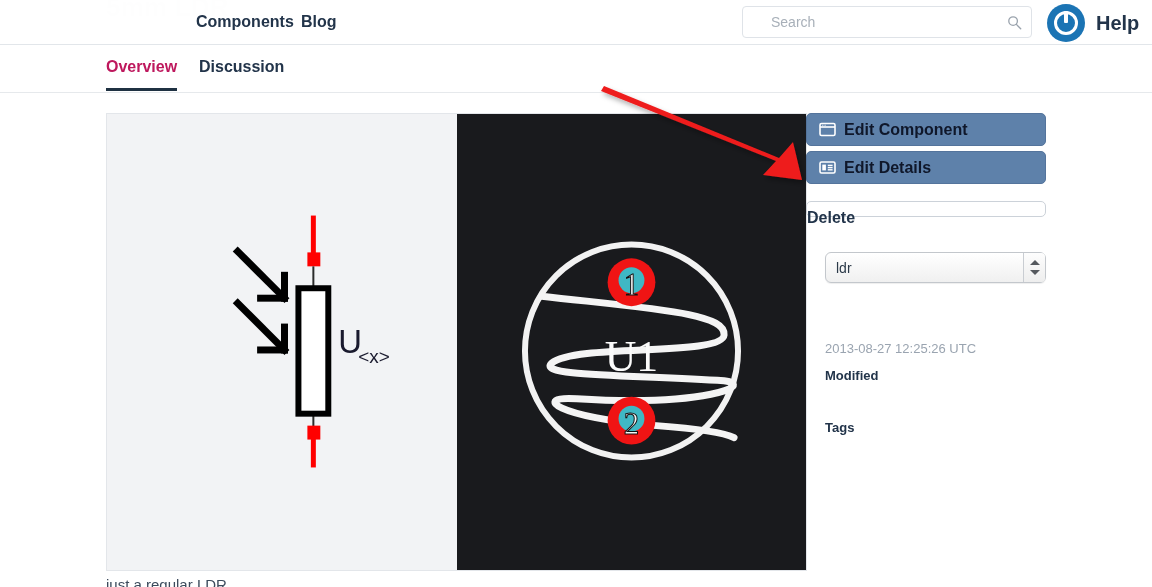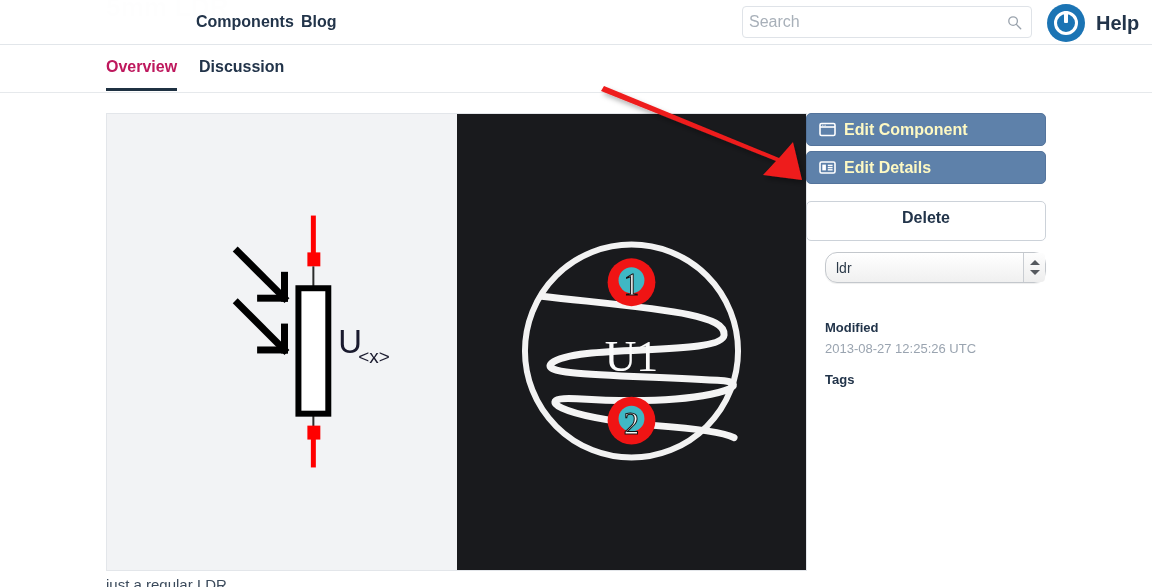--- a/index.html
+++ b/index.html
@@ -41,25 +41,25 @@
   .navlink.nl-components { left: 196px; }
   .navlink.nl-blog       { left: 301px; }
 
   .searchbox {
     position: absolute; left: 742px; top: 6px;
     width: 290px; height: 32px;
     border: 1px solid #dfe3e8; border-radius: 4px;
     background: #fff;
   }
   .searchbox input {
-    position: absolute; left: 6px; top: 0;
+    position: absolute; left: 28px; top: 0;
     width: 250px; height: 30px;
     border: 0; outline: none; background: transparent;
     font-family: "Liberation Sans", sans-serif;
-    font-size: 16px; color: #32404f;
+    font-size: 14px; color: #32404f;
   }
   .searchbox input::placeholder { color: #a8b0b9; }
   .search-icon {
     position: absolute; right: 9px; top: 8px;
     width: 15px; height: 15px;
   }
 
   .logo-mark {
     position: absolute; left: 1047px; top: 4px;
     width: 38px; height: 38px; border-radius: 50%;
@@ -124,40 +124,40 @@
     font-size: 15px; color: #3c4b5c; white-space: nowrap;
   }
 
   
   .side-btn {
     position: absolute; left: 806px; width: 240px; height: 33px;
     border-radius: 5px; cursor: pointer;
     font-size: 16px; font-weight: bold;
   }
   .side-btn.primary {
-    background: #5e81aa; border: 1px solid #54749c; color: #fef9c3;
+    background: #5e81aa; border: 1px solid #54749c; color: #0f172a;
   }
   .side-btn.b-edit-component { top: 113px; }
   .side-btn.b-edit-details   { top: 151px; }
   .side-btn .btn-ico {
     position: absolute; left: 12px; top: 8px; width: 17px; height: 15px;
   }
   .side-btn .btn-label {
     position: absolute; left: 37px; top: 7px; white-space: nowrap;
   }
   .side-btn.danger {
-    top: 201px; height: 40px;
+    top: 201px; height: 16px;
     background: #ffffff; border: 1px solid #ccd2d9; color: #22344a;
-    text-align: center; line-height: 32px;
+    text-align: left; line-height: 32px;
   }
 
   .select-wrap {
     position: absolute; left: 825px; top: 252px;
     width: 221px; height: 31px;
-    border: 1px solid #c3c7cc; border-radius: 12px;
+    border: 1px solid #c3c7cc; border-radius: 6px;
     background: linear-gradient(#ffffff, #f0f0f0);
     box-shadow: 0 1px 1px rgba(0,0,0,.07);
   }
   .select-value {
     position: absolute; left: 10px; top: 7px;
     font-size: 14px; color: #2c3a49;
   }
   .select-stepper {
     position: absolute; right: 0; top: 0; width: 22px; height: 29px;
     border-left: 1px solid #c9cdd2;
@@ -166,21 +166,21 @@
   }
   .select-stepper .arr {
     position: absolute; left: 6px; width: 0; height: 0;
     border-left: 5px solid transparent; border-right: 5px solid transparent;
   }
   .select-stepper .arr-up   { top: 7px;  border-bottom: 5px solid #55595e; }
   .select-stepper .arr-down { top: 17px; border-top: 5px solid #55595e; }
 
   .meta-label {
     position: absolute; left: 825px;
-    font-size: 13px; font-weight: bold; color: #22344a;
+    font-size: 13px; font-weight: bold; color: #22344a; margin-top: 48px;
   }
   .meta-value {
     position: absolute; left: 825px;
     font-size: 13px; color: #9aa4b0; white-space: nowrap;
   }
   .m-modified-label { top: 320px; }
   .m-modified-value { top: 341px; }
   .m-tags-label     { top: 372px; }
   .m-tags-value     { top: 393px; color: #8ea3bd; }
 

